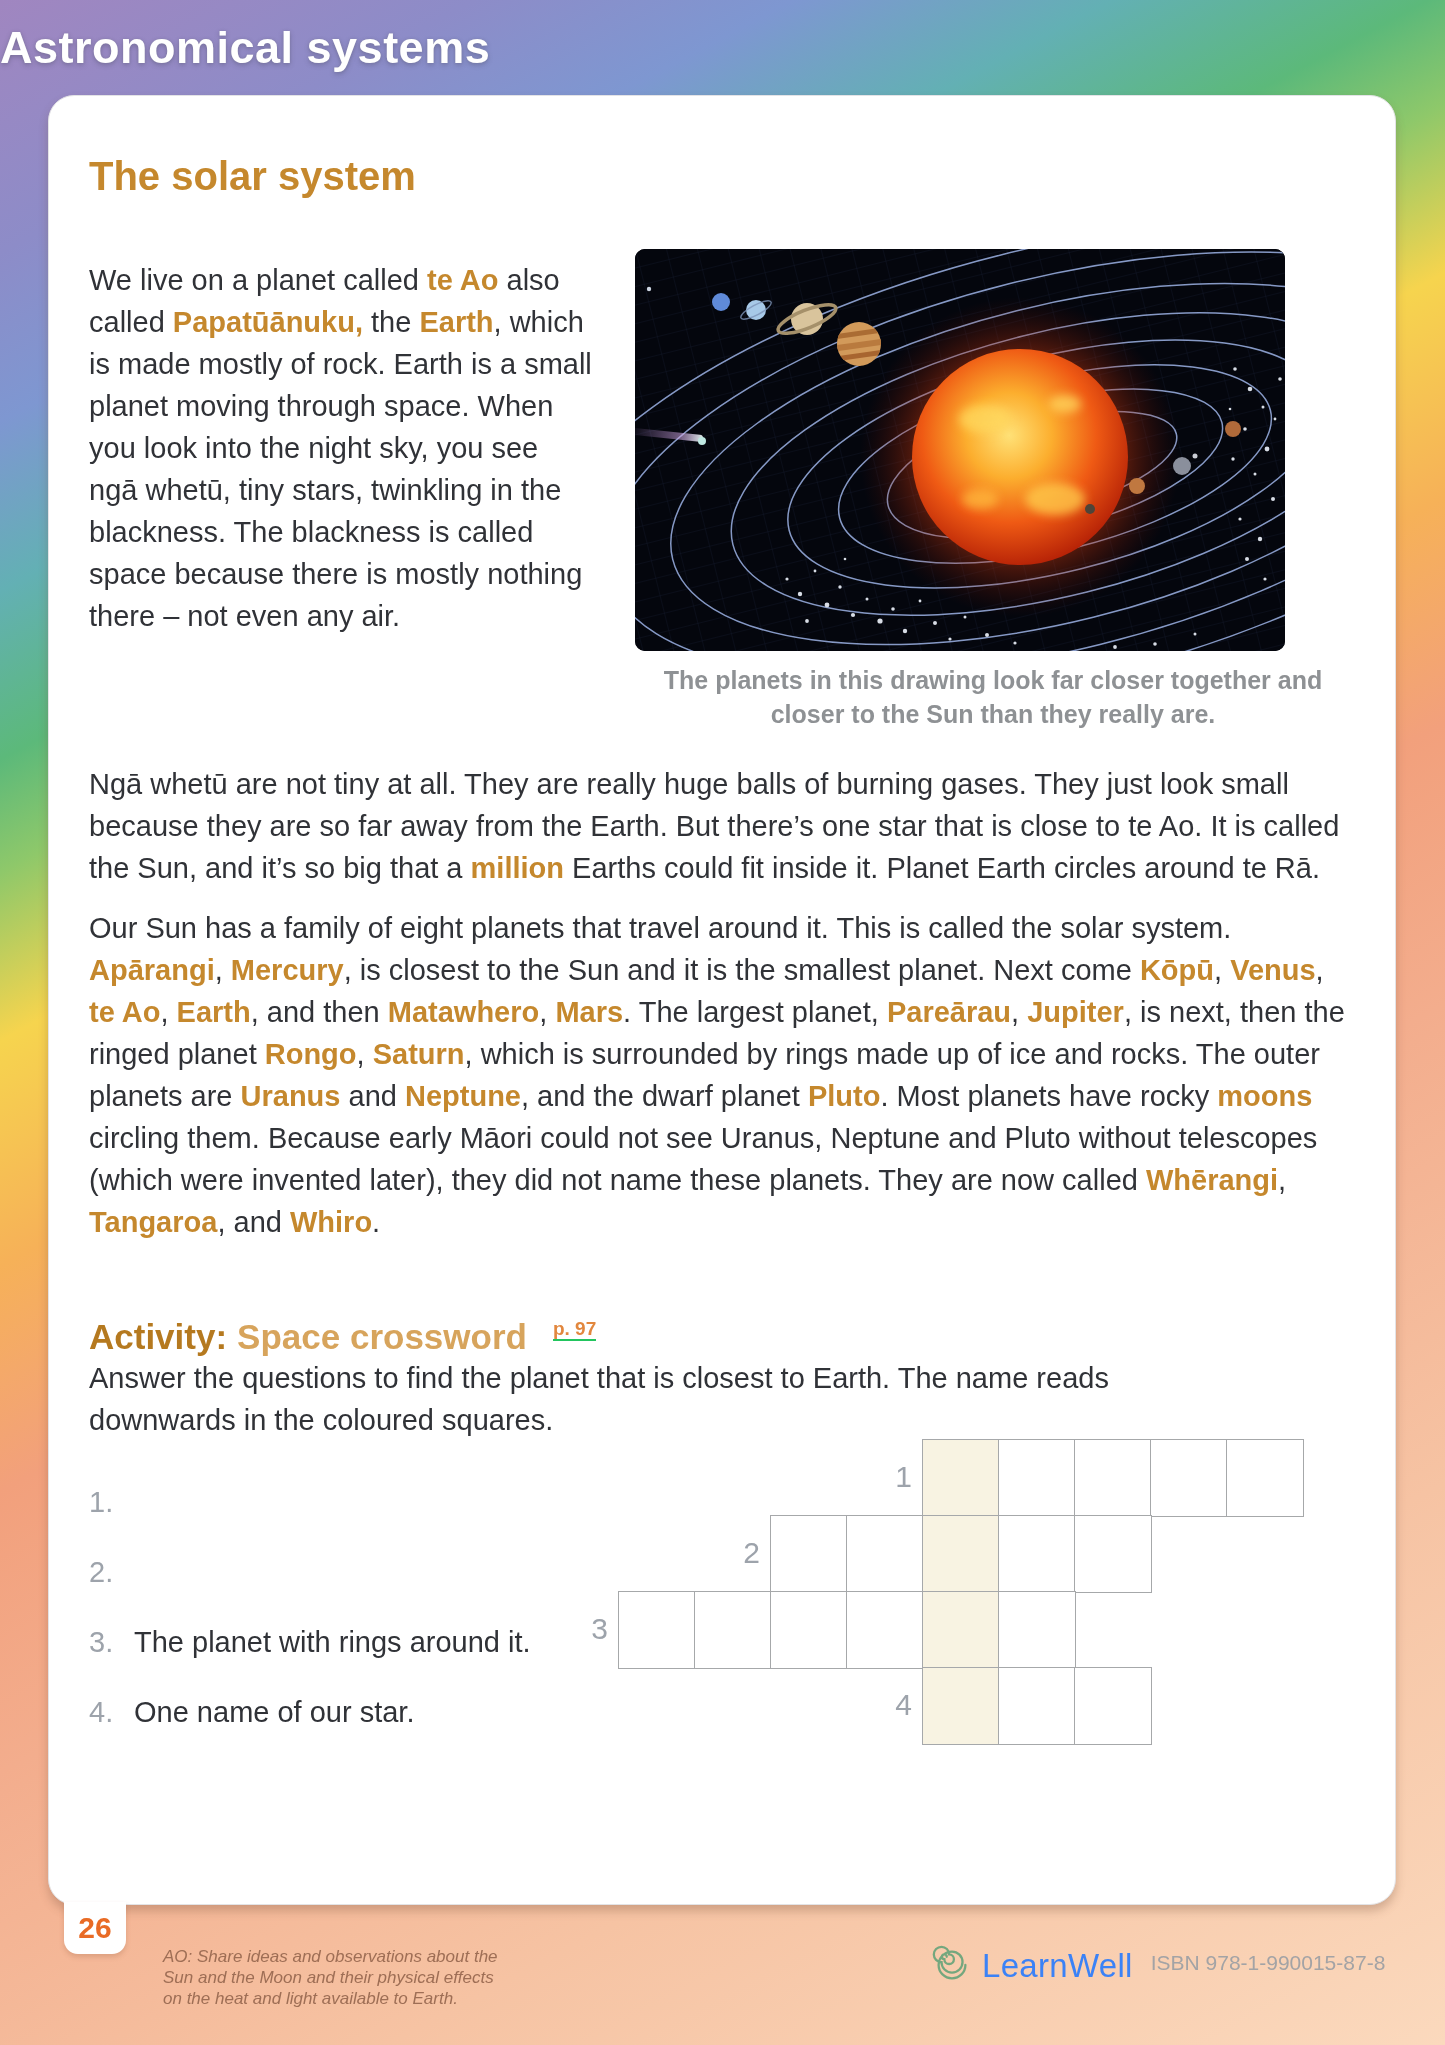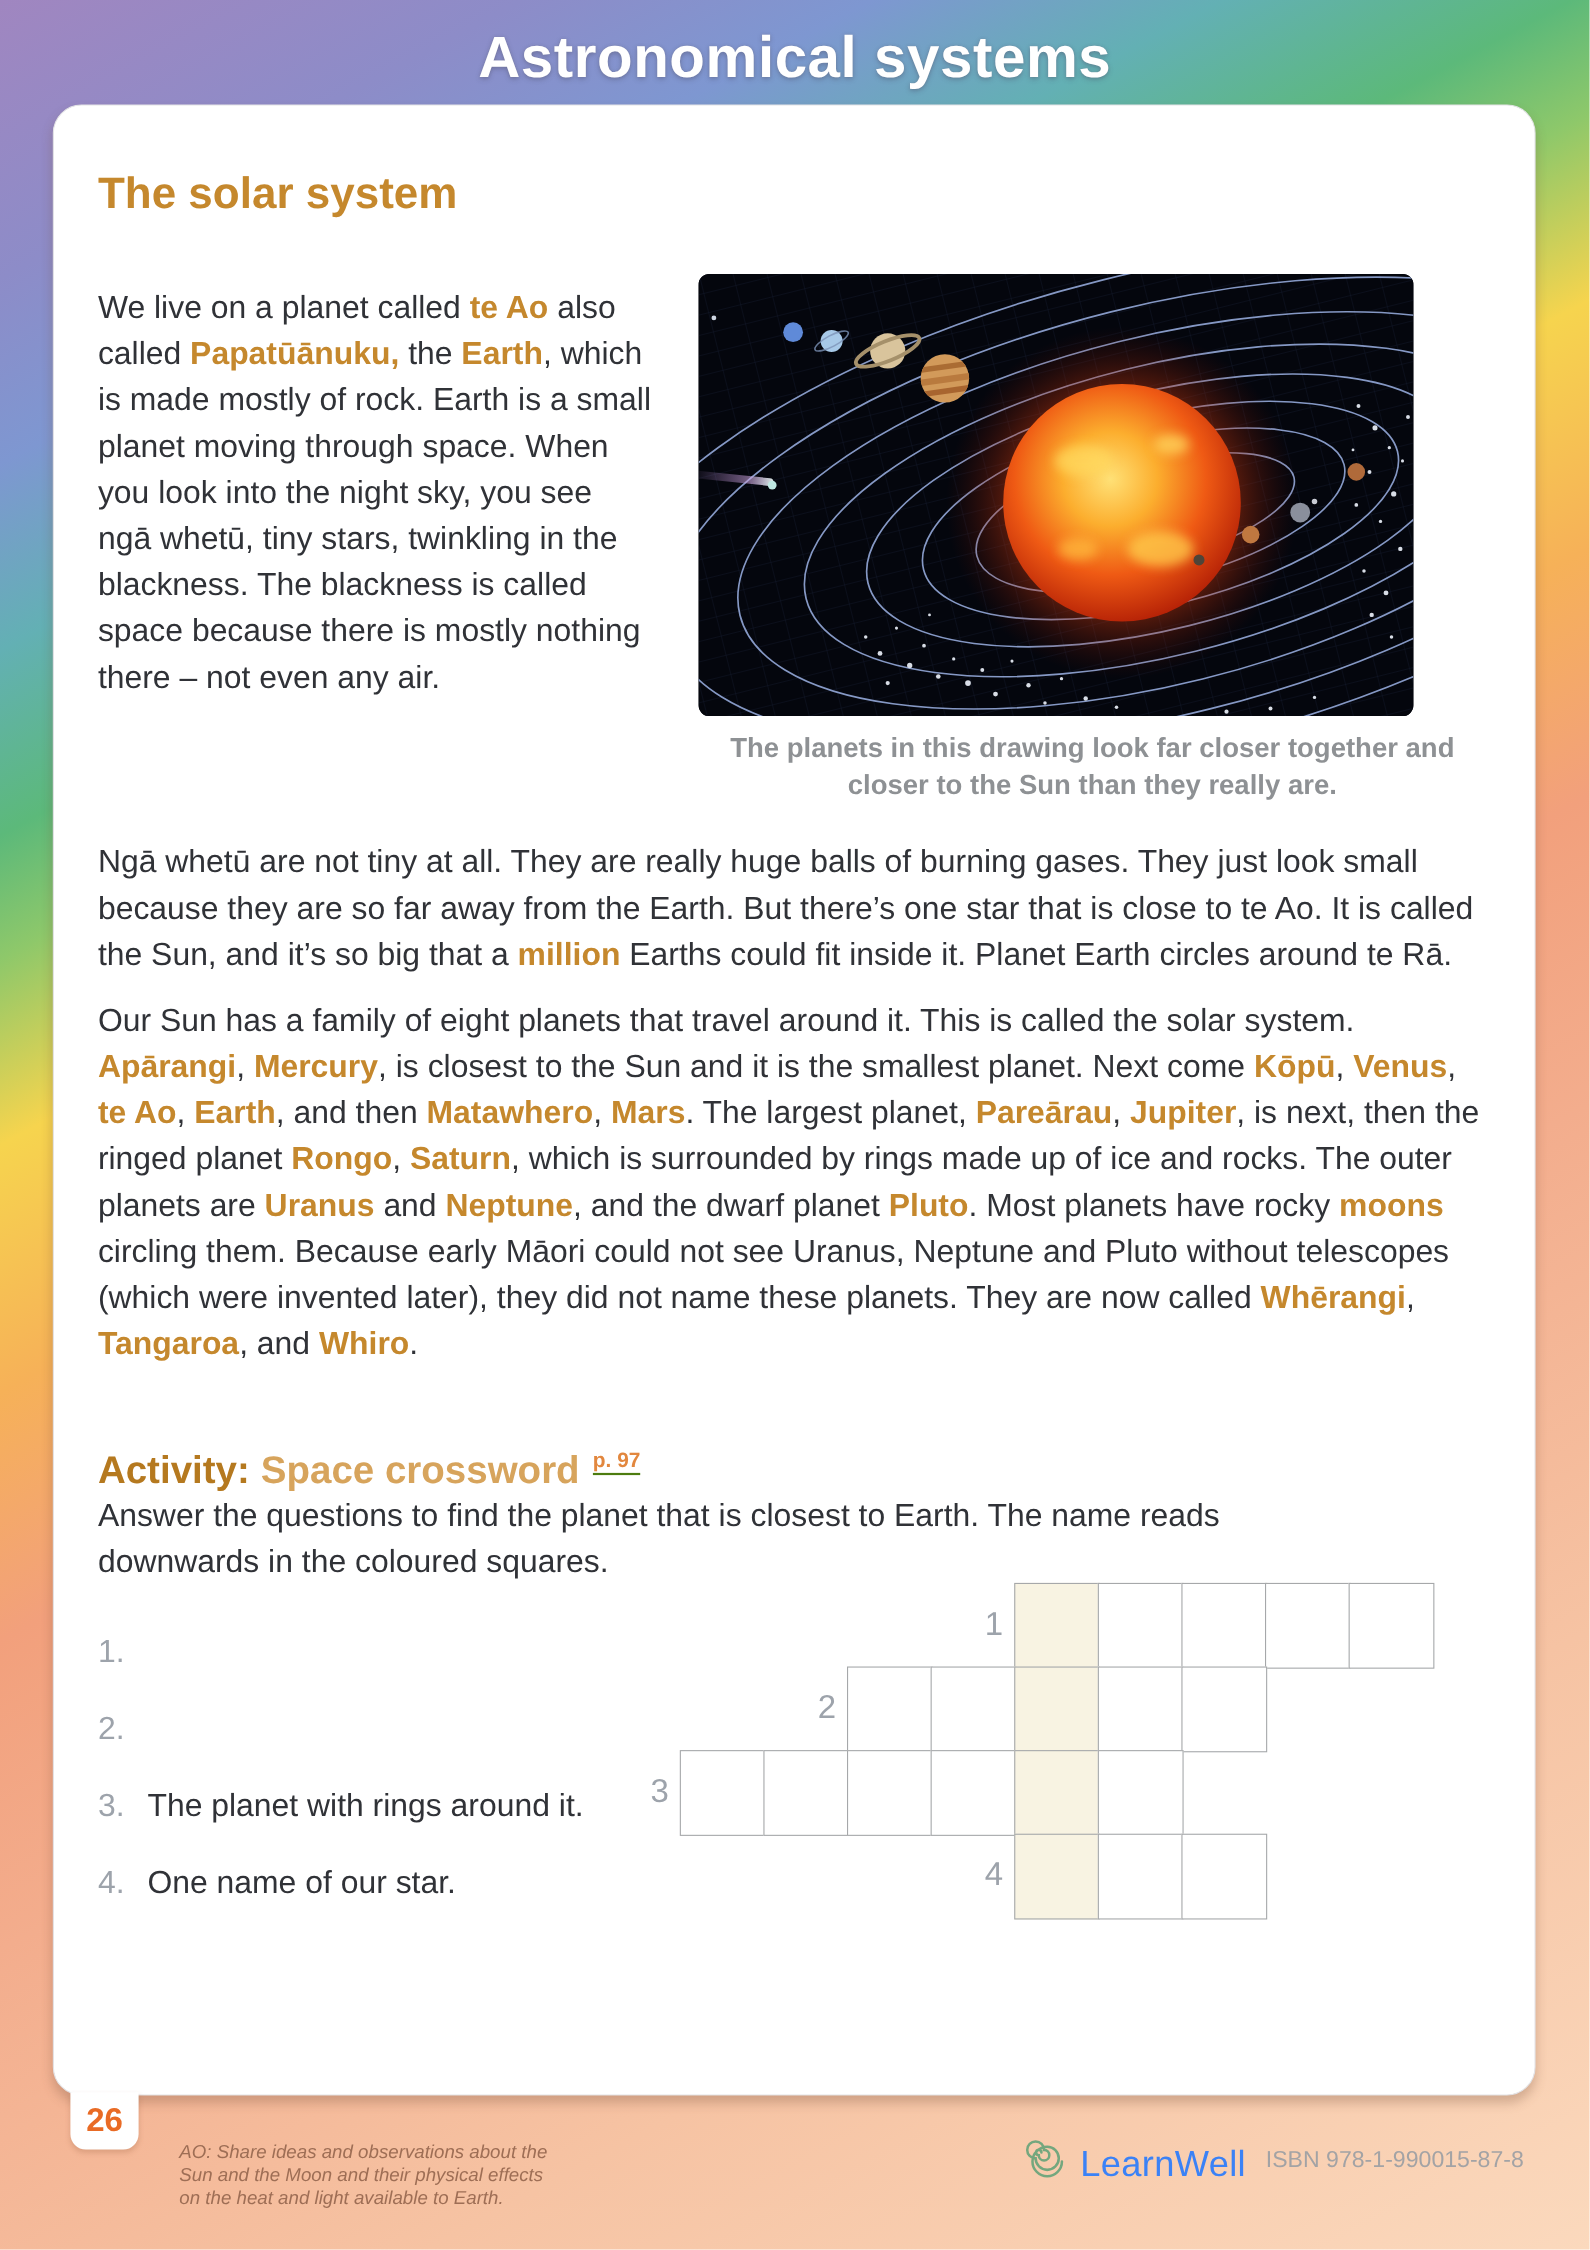--- a/index.html
+++ b/index.html
@@ -5,22 +5,22 @@
   html,body{margin:0;padding:0;}
   body{
     width:1445px;height:2045px;position:relative;overflow:hidden;
     font-family:"Liberation Sans","DejaVu Sans",sans-serif;
     background:linear-gradient(152deg,
       #a086c0 0%, #8d8cc8 9%, #7e97d1 15%, #63b0b4 21%, #5cb97a 27%,
       #8ec86a 31%, #f6d44e 37%, #f6b158 45%, #f2a07c 53%, #f3ad8d 63%,
       #f6c3a3 80%, #fbd9bd 100%);
   }
   .banner-title{
-    position:absolute;top:22px;left:0;width:100%;text-align:center;
-    font-size:53px;font-weight:bold;color:#ffffff;letter-spacing:.5px;
+    position:absolute;top:22px;left:0;width:100%;text-align:left;
+    font-size:45px;font-weight:bold;color:#ffffff;letter-spacing:.5px;
     text-shadow:0 2px 5px rgba(70,70,95,.38),0 0 2px rgba(130,130,150,.45);
   }
   .card{
     position:absolute;left:48px;top:95px;width:1348px;height:1810px;
     box-sizing:border-box;background:#ffffff;border-radius:26px;
     border:1px solid #e3e3e6;
     box-shadow:0 6px 10px rgba(120,80,60,.30);
     padding:58px 44px 0 40px;
   }
   .card h1{
@@ -37,21 +37,21 @@
   .img-frame svg{display:block;}
   figcaption{
     margin-top:12px;text-align:center;font-size:25px;line-height:34px;
     font-weight:bold;color:#8e9194;
   }
   .activity-heading{margin:74px 0 0 0;}
   .activity-label{font-size:35px;font-weight:bold;color:#b5791f;}
   .activity-title{font-size:35px;font-weight:bold;color:#d7a45c;margin-left:10px;}
   .page-link{
     font-size:19px;font-weight:bold;color:#e2873e;text-decoration:none;
-    border-bottom:2px solid #4d7c0f;margin-left:12px;vertical-align:14px;
+    border-bottom:2px solid #22c55e;margin-left:26px;vertical-align:14px;
   }
   .instructions{margin-top:24px;max-width:1100px;}
   .activity-bottom{position:relative;height:322px;padding-top:22px;margin-top:0;}
   ol.questions{list-style:none;margin:0;padding:0;width:470px;}
   ol.questions li{display:flex;margin-bottom:28px;font-size:29px;line-height:42px;}
   ol.questions .q-num{width:45px;flex:0 0 45px;color:#9da3ab;}
   ol.questions .q-text{color:#303237;width:400px;}
   .crossword{position:absolute;left:529px;top:-20px;width:688px;height:308px;}
   .cw-cell{
     position:absolute;box-sizing:border-box;background:#ffffff;

